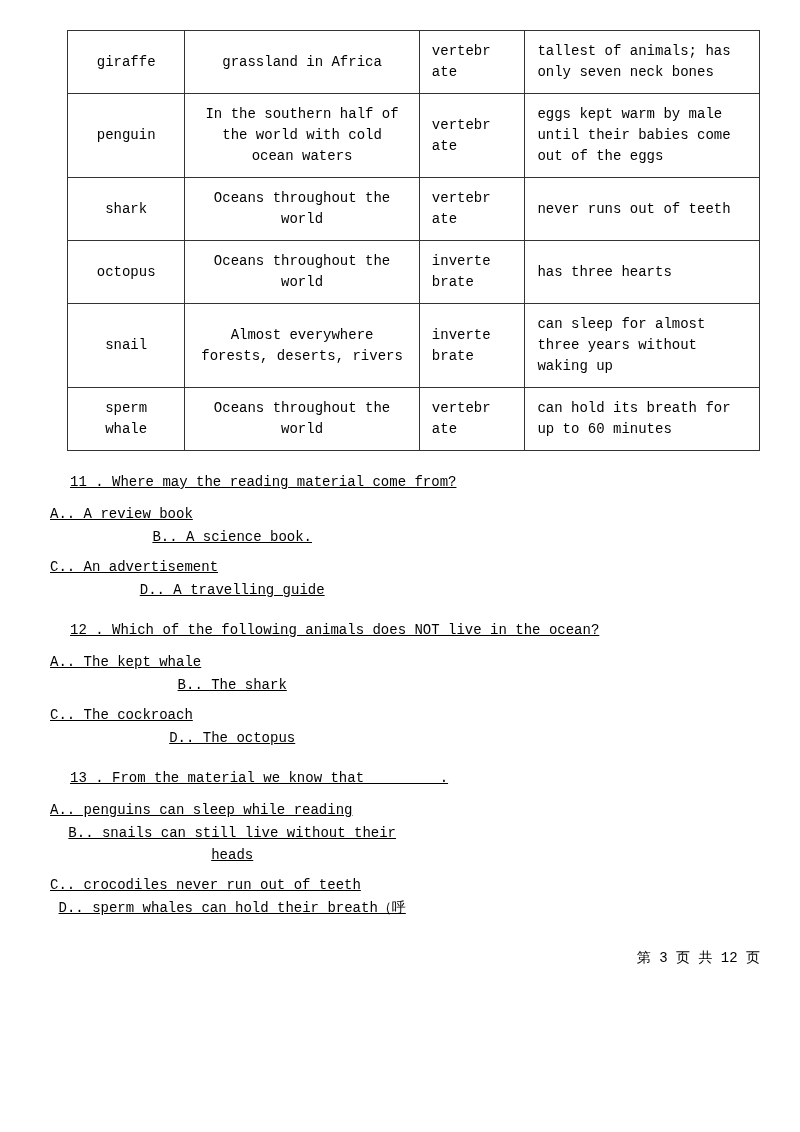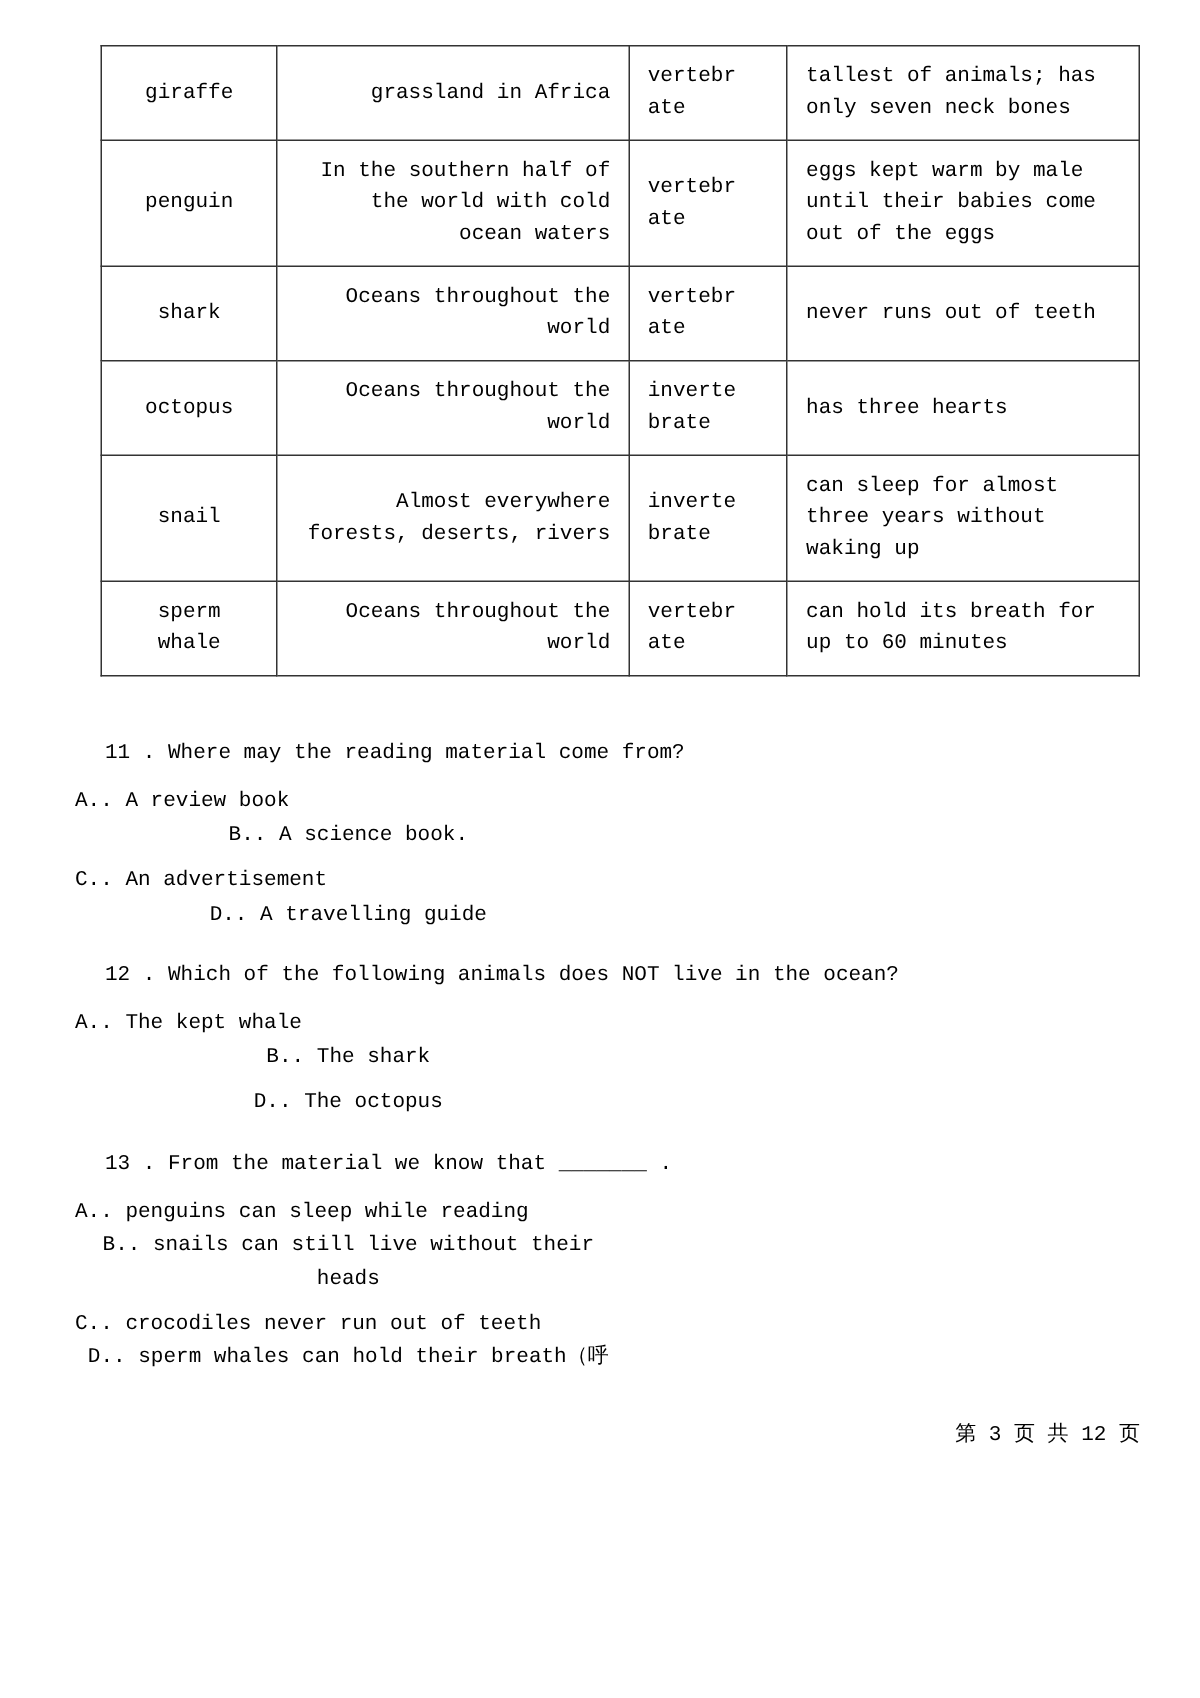--- a/index.html
+++ b/index.html
@@ -11,50 +11,51 @@
       background: #fff;
       font-family: 'Courier New', Courier, monospace;
       font-size: 14px;
       color: #000;
       width: 800px;
       min-height: 1132px;
       padding: 20px 40px;
     }
     .table-container {
       margin-top: 10px;
-      margin-bottom: 40px;
+      margin-bottom: 20px;
       padding-left: 27px;
     }
     table {
       border-collapse: collapse;
       width: 100%;
     }
     table td {
       border: 1px solid #333;
       padding: 10px 12px;
       vertical-align: middle;
       line-height: 1.5;
     }
     .col-animal {
       width: 100px;
       text-align: center;
     }
     .col-habitat {
       width: 200px;
-      text-align: right;
+      text-align: center;
     }
     .col-type {
       width: 90px;
     }
     .col-fact {
       width: 200px;
       text-align: left;
     }
     .questions-section {
       margin-top: 20px;
+      text-decoration: underline;
     }
     .question-block {
       margin-bottom: 18px;
     }
     .question-text {
       margin-left: 30px;
       margin-bottom: 10px;
       line-height: 1.6;
     }
     .options-row {
@@ -138,20 +139,21 @@
           <div class="option-right">D.. A travelling guide</div>
         </div>
       </div>
       <div class="question-block">
         <div class="question-text">12 . Which of the following animals does NOT live in the ocean?</div>
         <div class="options-row">
           <div class="option-left">A.. The kept whale</div>
           <div class="option-right">B.. The shark</div>
         </div>
         <div class="options-row">
+          <div class="option-left">C.. The cockroach</div>
           <div class="option-right">D.. The octopus</div>
         </div>
       </div>
       <div class="question-block">
         <div class="question-text">13 . From the material we know that _______ .</div>
         <div class="options-row">
           <div class="option-left">A.. penguins can sleep while reading</div>
           <div class="option-right">B.. snails can still live without their heads</div>
         </div>
         <div class="options-row">

